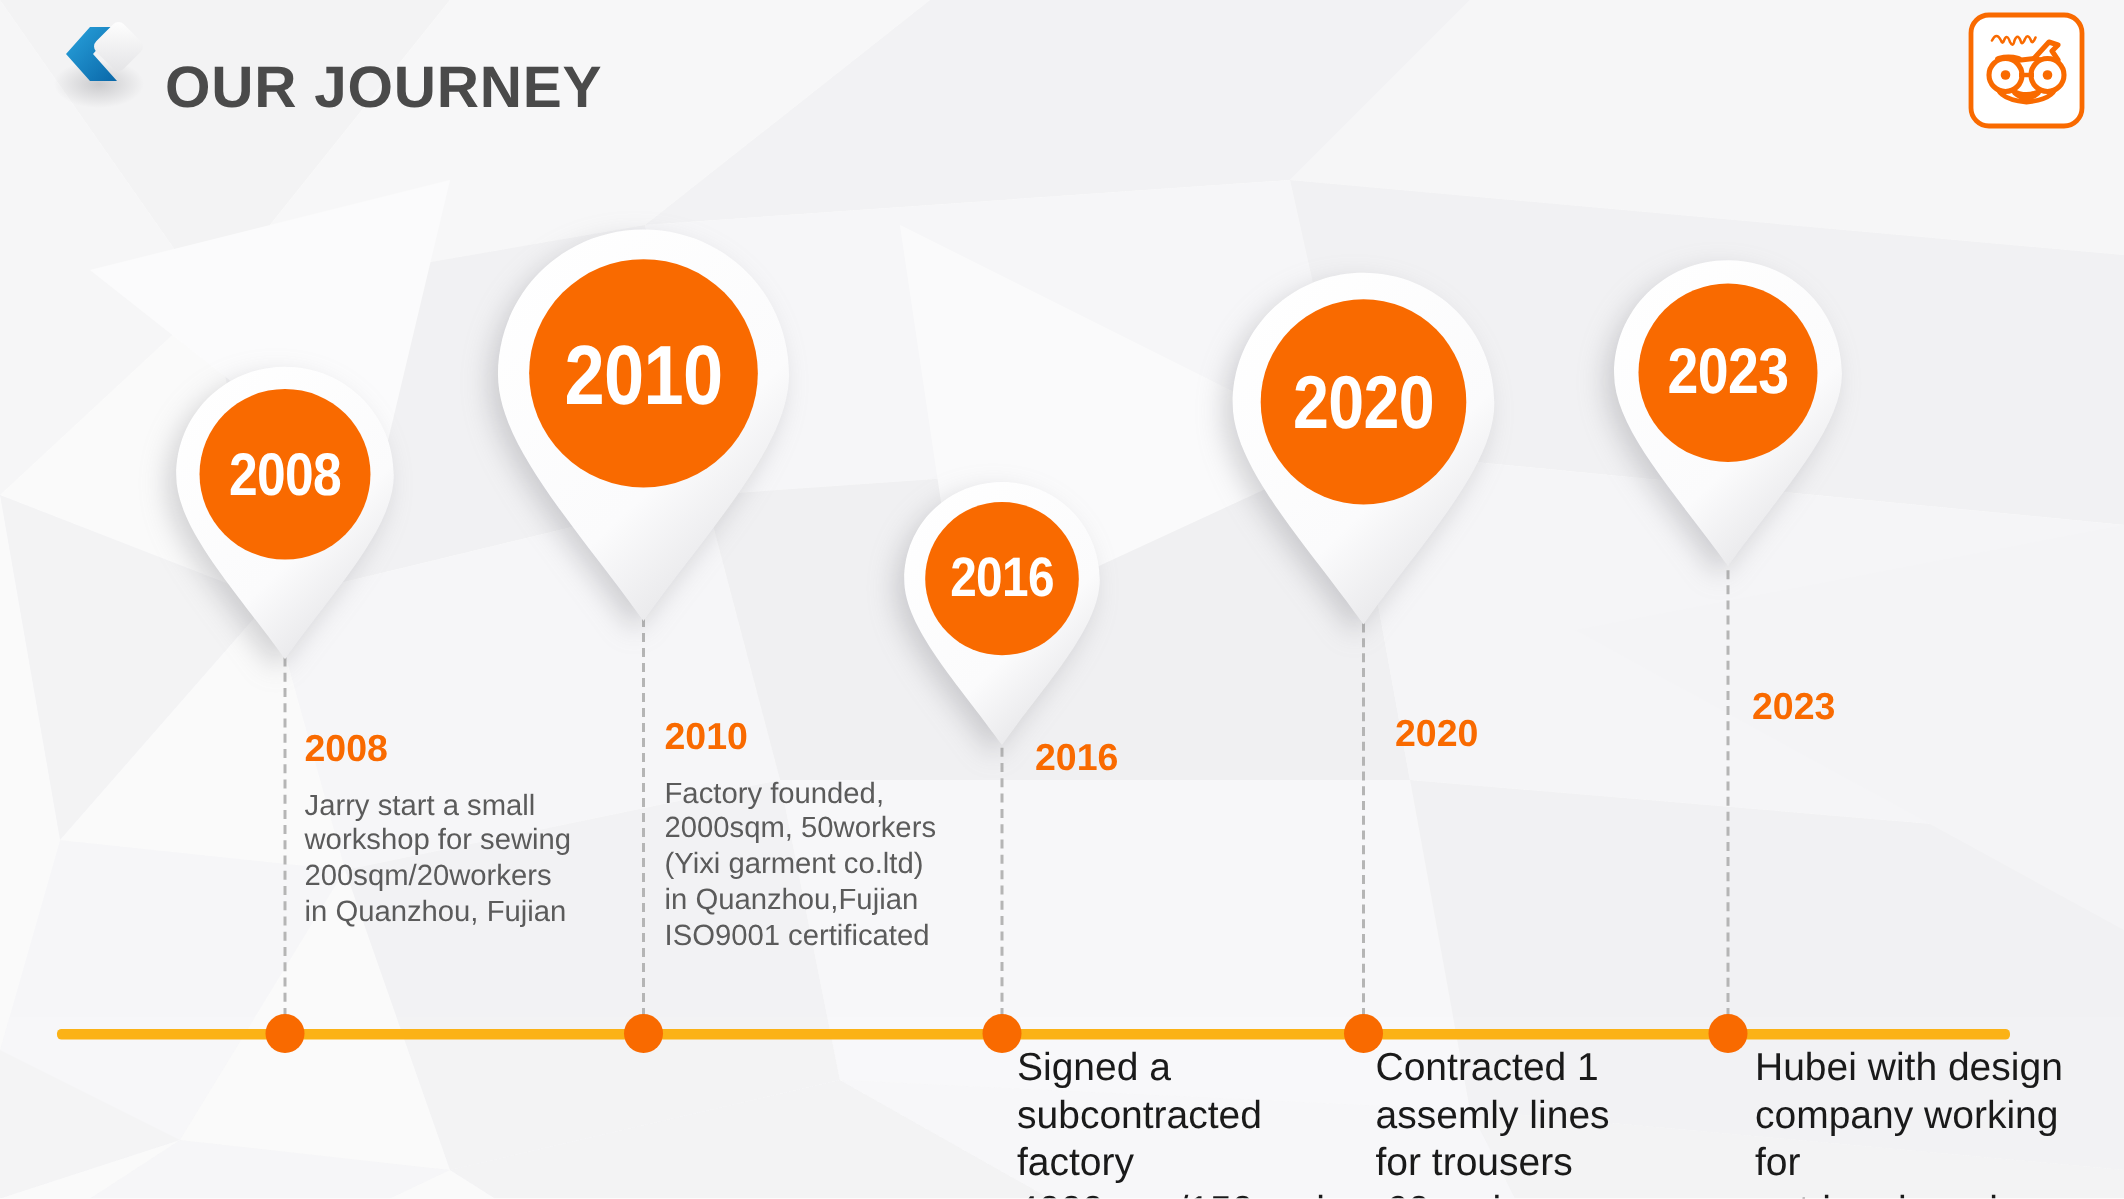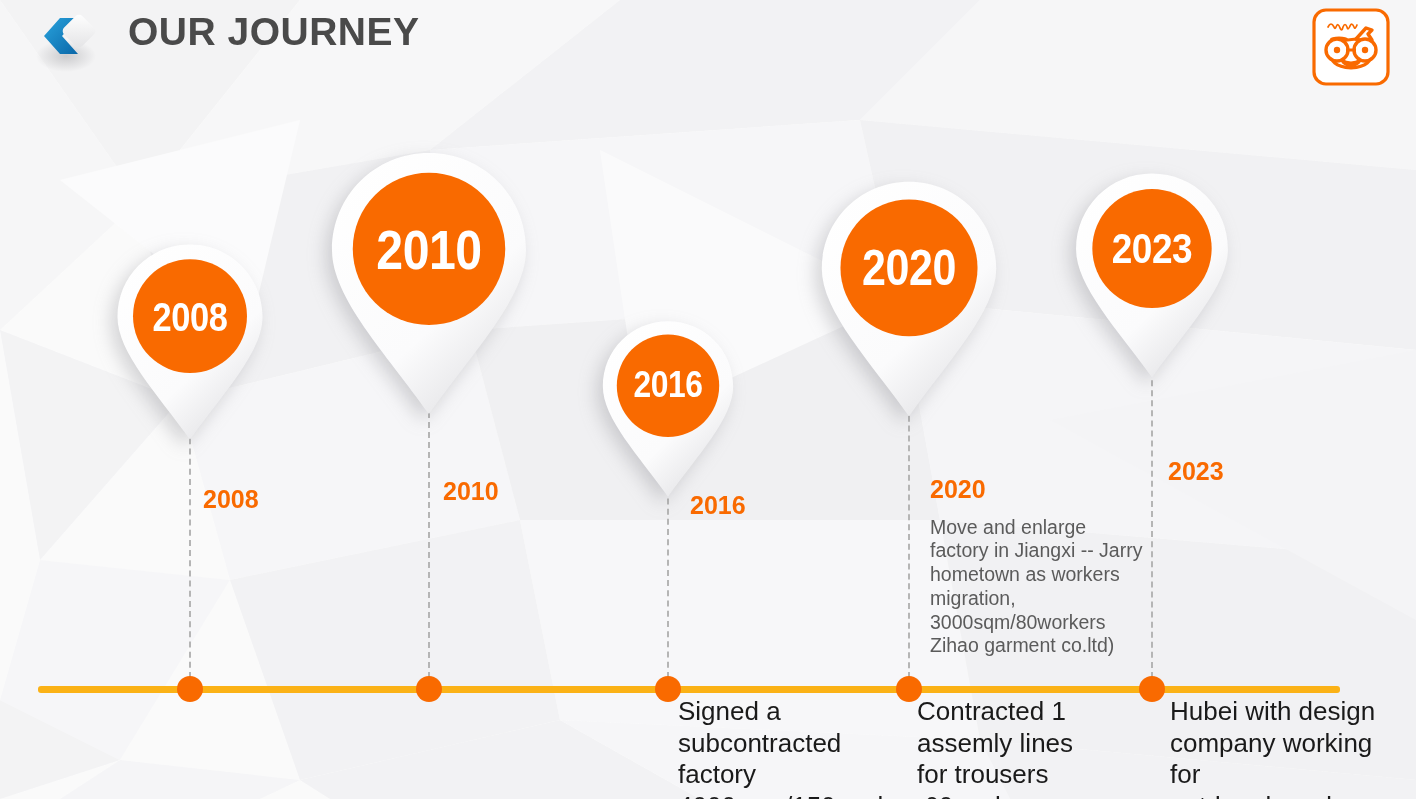--- a/index.html
+++ b/index.html
@@ -15,21 +15,21 @@
     background: #fafafa;
     overflow: hidden;
   }
 
   
   .bg-poly { position: absolute; inset: 0; width: 100%; height: 100%; }
 
   
   .header {
     position: absolute; left: 36px; top: 12px;
-    display: flex; align-items: flex-start; gap: 18px;
+    display: flex; align-items: flex-end; 
     z-index: 20;
   }
   .brand-mark { position: relative; width: 74px; height: 66px; }
   .page-title {
     font-size: 39px; font-weight: bold; letter-spacing: 0.5px;
     color: #4a4a4a; line-height: 1;
   }
 
   .corp-logo {
     position: absolute; right: 24px; top: 6px;
@@ -256,35 +256,38 @@
   <div id="layer-dots">
       <div class="axis-dot" style="left: 190px; top: 689px;"></div>
       <div class="axis-dot" style="left: 429px; top: 689px;"></div>
       <div class="axis-dot" style="left: 668px; top: 689px;"></div>
       <div class="axis-dot" style="left: 909px; top: 689px;"></div>
       <div class="axis-dot" style="left: 1152px; top: 689px;"></div>
     </div>
   <div id="layer-above">
       <div class="tblock" style="left: 203px; top: 486px; width: 235px;">
         <div class="yr">2008</div>
+        <div class="body">Jarry start a small
+workshop for sewing
+200sqm/20workers
+in Quanzhou, Fujian</div>
       </div>
       <div class="tblock" style="left: 443px; top: 478px; width: 240px;">
         <div class="yr">2010</div>
+        <div class="body">Factory founded,
+2000sqm, 50workers
+(Yixi garment co.ltd)
+in Quanzhou,Fujian
+ISO9001 certificated</div>
       </div>
       <div class="tblock" style="left: 690px; top: 492px; width: 215px;">
         <div class="yr">2016</div>
       </div>
       <div class="tblock" style="left: 930px; top: 476px; width: 235px;">
         <div class="yr">2020</div>
-        <div class="body">Move and enlarge
-factory in Jiangxi -- Jarry
-hometown as workers
-migration,
-3000sqm/80workers
-Zihao garment co.ltd)</div>
       </div>
       <div class="tblock" style="left: 1168px; top: 458px; width: 230px;">
         <div class="yr">2023</div>
       </div>
     </div>
   <div id="layer-below">
       <div class="bblock" style="left: 678px; top: 696px; width: 240px;">
         <div class="body">Signed a subcontracted
 factory
 4000sqm/150workers

